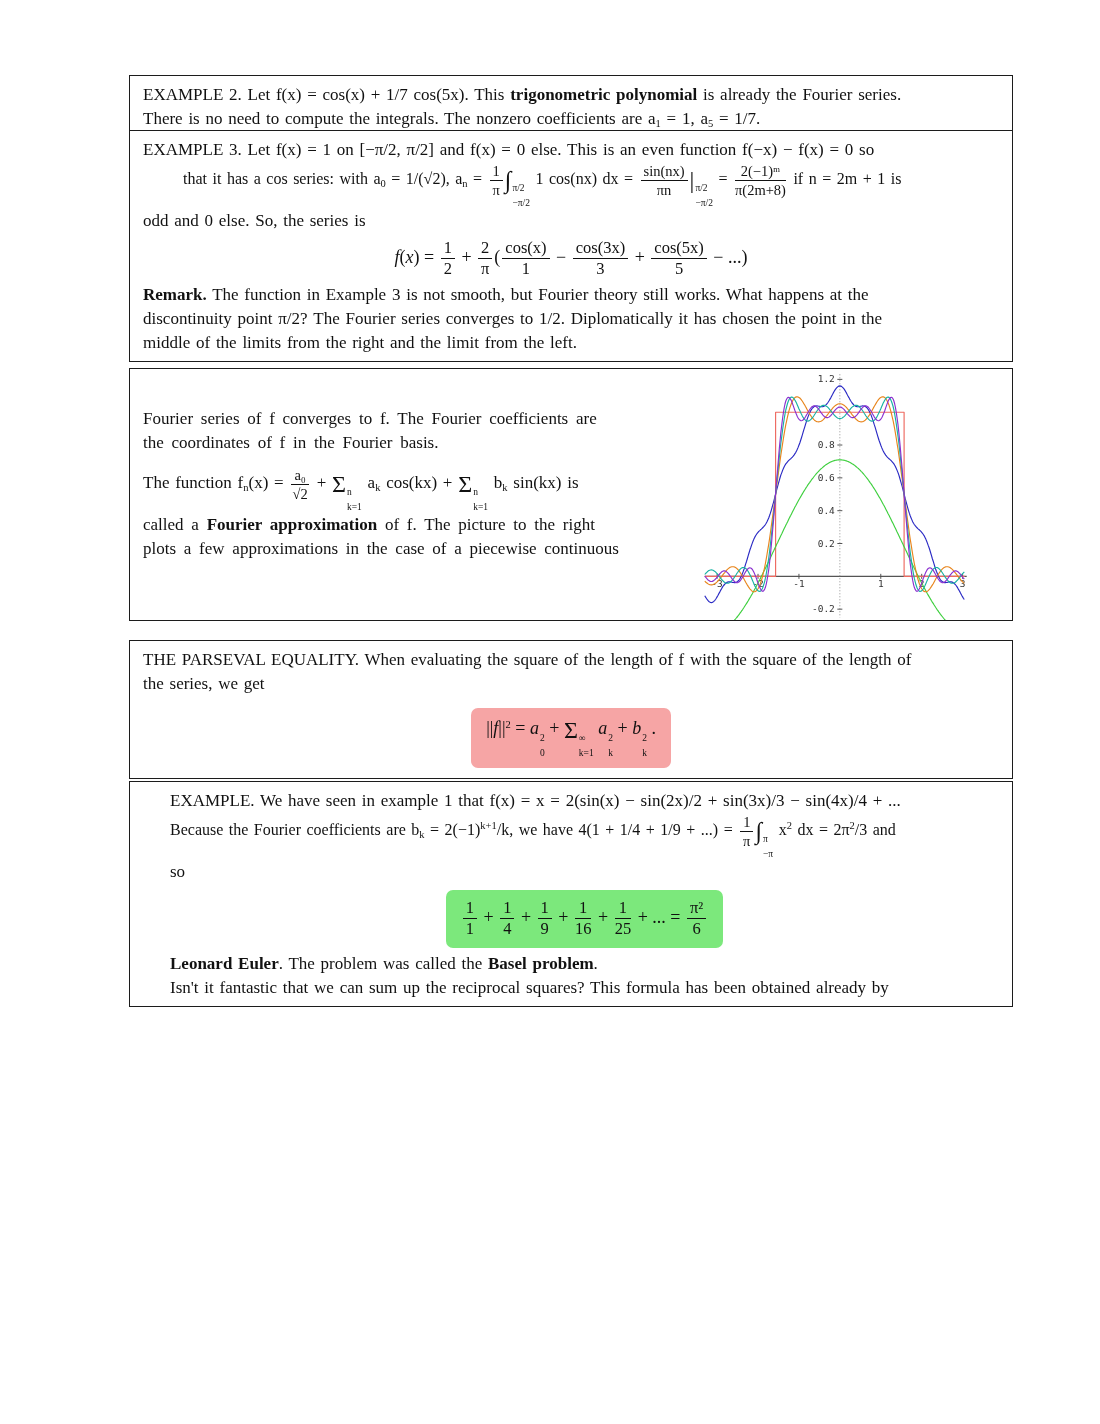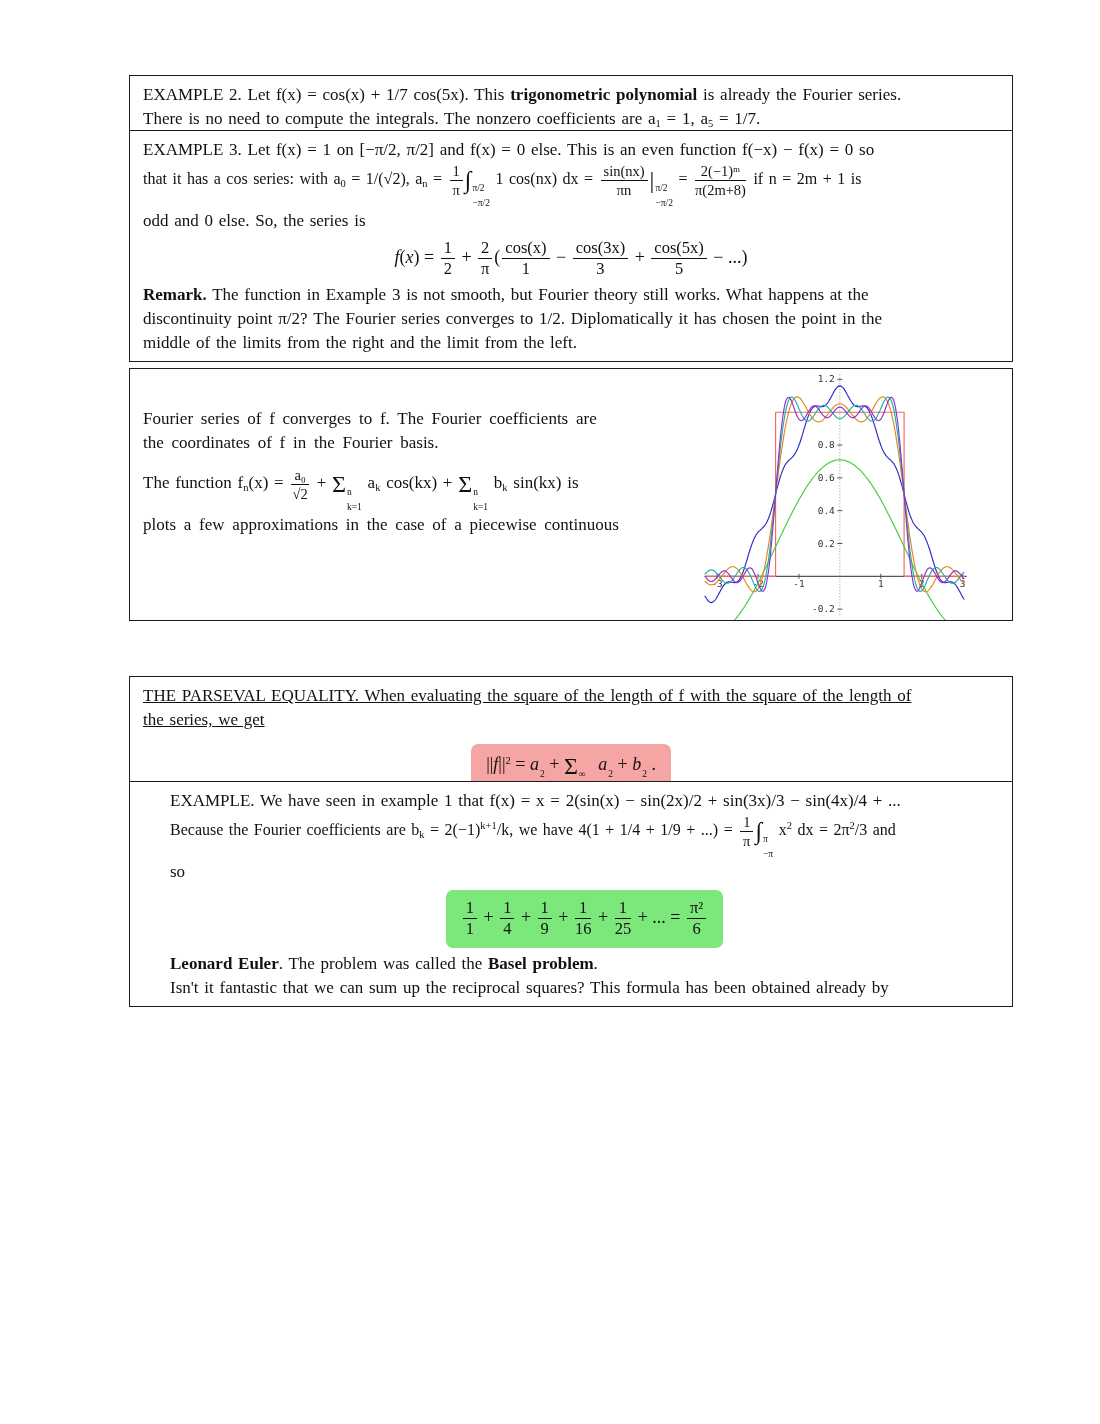--- a/index.html
+++ b/index.html
@@ -33,21 +33,21 @@
 
 <div id="page">
 
   <div class="box" style="top:59px;min-height:54px;margin-top:16px;">
     <div class="tline"><span>EXAMPLE 2. Let f(x) = cos(x) + 1/7 cos(5x). This </span><span class="bd">trigonometric polynomial</span><span> is already the Fourier series.</span></div>
     <div class="tline"><span>There is no need to compute the integrals. The nonzero coefficients are a</span><sub>1</sub><span> = 1, a</span><sub>5</sub><span> = 1/7.</span></div>
   </div>
 
   <div class="box" style="top:130px;min-height:216px;">
     <div class="tline"><span>EXAMPLE 3. Let f(x) = 1 on [−π/2, π/2] and f(x) = 0 else. This is an even function f(−x) − f(x) = 0 so</span></div>
-    <div class="tline mline" style="font-size:16px;"><span>that it has a cos series: with a</span><sub>0</sub><span> = 1/(√2), a</span><sub>n</sub><span> = </span><span class="frac"><span class="num">1</span><span class="den">π</span></span><span class="vt"><span class="vb">∫</span><span class="vc">
+    <div class="tline mline" style="font-size:16px;margin-left:40px;"><span>that it has a cos series: with a</span><sub>0</sub><span> = 1/(√2), a</span><sub>n</sub><span> = </span><span class="frac"><span class="num">1</span><span class="den">π</span></span><span class="vt"><span class="vb">∫</span><span class="vc">
             <span>π/2</span>
             <span>−π/2</span>
           </span></span><span> 1 cos(nx) dx = </span><span class="frac"><span class="num">sin(nx)</span><span class="den">πn</span></span><span class="vt"><span class="vb">|</span><span class="vc">
             <span>π/2</span>
             <span>−π/2</span>
           </span></span><span> = </span><span class="frac"><span class="num">2(−1)ᵐ</span><span class="den">π(2m+8)</span></span><span> if n = 2m + 1 is</span></div>
     <div class="tline"><span>odd and 0 else. So, the series is</span></div>
     <div class="formula-row">
       <span class="display"><span class="it">f</span><span>(</span><span class="it">x</span><span>) = </span><span class="frac"><span class="num">1</span><span class="den">2</span></span><span> + </span><span class="frac"><span class="num">2</span><span class="den">π</span></span><span>(</span><span class="frac"><span class="num">cos(x)</span><span class="den">1</span></span><span> − </span><span class="frac"><span class="num">cos(3x)</span><span class="den">3</span></span><span> + </span><span class="frac"><span class="num">cos(5x)</span><span class="den">5</span></span><span> − ...)</span></span>
     </div>
@@ -61,20 +61,21 @@
       <div class="tline wide"><span>Fourier series of f converges to f. The Fourier coefficients are</span></div>
       <div class="tline wide"><span>the coordinates of f in the Fourier basis.</span></div>
       <div style="height:11px;"></div>
       <div class="tline mline"><span>The function f</span><sub>n</sub><span>(x) = </span><span class="frac"><span class="num">a₀</span><span class="den">√2</span></span><span> + </span><span class="vt"><span class="vb">Σ</span><span class="vc">
               <span>n</span>
               <span>k=1</span>
             </span></span><span> a</span><sub>k</sub><span> cos(kx) + </span><span class="vt"><span class="vb">Σ</span><span class="vc">
               <span>n</span>
               <span>k=1</span>
             </span></span><span> b</span><sub>k</sub><span> sin(kx) is</span></div>
+      <div class="tline wide"><span>called a </span><span class="bd">Fourier approximation</span><span> of f. The picture to the right</span></div>
       <div class="tline wide"><span>plots a few approximations in the case of a piecewise continuous</span></div>
     </div>
     <svg id="plot" width="302" height="249">
         <line x1="0.8184281842818436" y1="205.33882663150953" x2="262.7154471544716" y2="205.33882663150953" stroke="#555555" stroke-width="1.2"></line>
         <line x1="135.8590785907859" y1="3.282794990112066" x2="135.8590785907859" y2="246.53790375741593" stroke="#888" stroke-width="0.9" stroke-dasharray="1,2"></line>
         <line x1="13.094850948509482" y1="202.83882663150953" x2="13.094850948509482" y2="207.83882663150953" stroke="#555555" stroke-width="1"></line>
         <text x="13.094850948509482" y="216.33882663150953" font-size="9.5" fill="#333" text-anchor="middle" font-family="&quot;DejaVu Sans Mono&quot;, monospace">-3</text>
         <line x1="54.016260162601625" y1="202.83882663150953" x2="54.016260162601625" y2="207.83882663150953" stroke="#555555" stroke-width="1"></line>
         <text x="54.016260162601625" y="216.33882663150953" font-size="9.5" fill="#333" text-anchor="middle" font-family="&quot;DejaVu Sans Mono&quot;, monospace">-2</text>
         <line x1="94.93766937669378" y1="202.83882663150953" x2="94.93766937669378" y2="207.83882663150953" stroke="#555555" stroke-width="1"></line>
@@ -99,21 +100,21 @@
         <text x="130.8590785907859" y="11.37112722478575" font-size="9.5" fill="#333" text-anchor="end" font-family="&quot;DejaVu Sans Mono&quot;, monospace">1.2</text>
         <polyline points="0.8,205.3 71.6,205.3 71.6,41.2 200.1,41.2 200.1,205.3 260.7,205.3" fill="none" stroke="#ee6a60" stroke-width="1.15" stroke-linejoin="round"></polyline>
         <polyline points="0.8,261.7 1.6,262.0 2.5,262.2 3.3,262.4 4.1,262.5 4.9,262.6 5.7,262.7 6.5,262.8 7.4,262.8 8.2,262.8 9.0,262.7 9.8,262.6 10.6,262.5 11.5,262.3 12.3,262.1 13.1,261.9 13.9,261.7 14.7,261.4 15.6,261.0 16.4,260.7 17.2,260.3 18.0,259.8 18.8,259.4 19.6,258.9 20.5,258.3 21.3,257.8 22.1,257.2 22.9,256.5 23.7,255.9 24.6,255.2 25.4,254.4 26.2,253.7 27.0,252.9 27.8,252.1 28.6,251.2 29.5,250.3 30.3,249.4 31.1,248.5 31.9,247.5 32.7,246.5 33.6,245.5 34.4,244.4 35.2,243.4 36.0,242.2 36.8,241.1 37.6,239.9 38.5,238.8 39.3,237.5 40.1,236.3 40.9,235.0 41.7,233.8 42.6,232.4 43.4,231.1 44.2,229.8 45.0,228.4 45.8,227.0 46.7,225.6 47.5,224.1 48.3,222.7 49.1,221.2 49.9,219.7 50.7,218.2 51.6,216.7 52.4,215.1 53.2,213.6 54.0,212.0 54.8,210.4 55.7,208.8 56.5,207.2 57.3,205.6 58.1,203.9 58.9,202.3 59.7,200.6 60.6,198.9 61.4,197.2 62.2,195.6 63.0,193.9 63.8,192.2 64.7,190.4 65.5,188.7 66.3,187.0 67.1,185.3 67.9,183.5 68.7,181.8 69.6,180.1 70.4,178.3 71.2,176.6 72.0,174.9 72.8,173.1 73.7,171.4 74.5,169.6 75.3,167.9 76.1,166.2 76.9,164.4 77.8,162.7 78.6,161.0 79.4,159.3 80.2,157.6 81.0,155.9 81.8,154.2 82.7,152.5 83.5,150.9 84.3,149.2 85.1,147.5 85.9,145.9 86.8,144.3 87.6,142.7 88.4,141.1 89.2,139.5 90.0,137.9 90.8,136.3 91.7,134.8 92.5,133.3 93.3,131.8 94.1,130.3 94.9,128.8 95.8,127.3 96.6,125.9 97.4,124.5 98.2,123.1 99.0,121.7 99.8,120.4 100.7,119.0 101.5,117.7 102.3,116.4 103.1,115.2 103.9,113.9 104.8,112.7 105.6,111.6 106.4,110.4 107.2,109.3 108.0,108.1 108.9,107.1 109.7,106.0 110.5,105.0 111.3,104.0 112.1,103.0 112.9,102.1 113.8,101.2 114.6,100.3 115.4,99.4 116.2,98.6 117.0,97.8 117.9,97.1 118.7,96.4 119.5,95.7 120.3,95.0 121.1,94.4 121.9,93.8 122.8,93.2 123.6,92.7 124.4,92.2 125.2,91.7 126.0,91.3 126.9,90.9 127.7,90.5 128.5,90.2 129.3,89.9 130.1,89.7 130.9,89.4 131.8,89.2 132.6,89.1 133.4,89.0 134.2,88.9 135.0,88.8 135.9,88.8 136.7,88.8 137.5,88.9 138.3,89.0 139.1,89.1 140.0,89.2 140.8,89.4 141.6,89.7 142.4,89.9 143.2,90.2 144.0,90.5 144.9,90.9 145.7,91.3 146.5,91.7 147.3,92.2 148.1,92.7 149.0,93.2 149.8,93.8 150.6,94.4 151.4,95.0 152.2,95.7 153.0,96.4 153.9,97.1 154.7,97.8 155.5,98.6 156.3,99.4 157.1,100.3 158.0,101.2 158.8,102.1 159.6,103.0 160.4,104.0 161.2,105.0 162.0,106.0 162.9,107.1 163.7,108.1 164.5,109.3 165.3,110.4 166.1,111.6 167.0,112.7 167.8,113.9 168.6,115.2 169.4,116.4 170.2,117.7 171.1,119.0 171.9,120.4 172.7,121.7 173.5,123.1 174.3,124.5 175.1,125.9 176.0,127.3 176.8,128.8 177.6,130.3 178.4,131.8 179.2,133.3 180.1,134.8 180.9,136.3 181.7,137.9 182.5,139.5 183.3,141.1 184.1,142.7 185.0,144.3 185.8,145.9 186.6,147.5 187.4,149.2 188.2,150.9 189.1,152.5 189.9,154.2 190.7,155.9 191.5,157.6 192.3,159.3 193.1,161.0 194.0,162.7 194.8,164.4 195.6,166.2 196.4,167.9 197.2,169.6 198.1,171.4 198.9,173.1 199.7,174.9 200.5,176.6 201.3,178.3 202.2,180.1 203.0,181.8 203.8,183.5 204.6,185.3 205.4,187.0 206.2,188.7 207.1,190.4 207.9,192.2 208.7,193.9 209.5,195.6 210.3,197.2 211.2,198.9 212.0,200.6 212.8,202.3 213.6,203.9 214.4,205.6 215.2,207.2 216.1,208.8 216.9,210.4 217.7,212.0 218.5,213.6 219.3,215.1 220.2,216.7 221.0,218.2 221.8,219.7 222.6,221.2 223.4,222.7 224.2,224.1 225.1,225.6 225.9,227.0 226.7,228.4 227.5,229.8 228.3,231.1 229.2,232.4 230.0,233.8 230.8,235.0 231.6,236.3 232.4,237.5 233.3,238.8 234.1,239.9 234.9,241.1 235.7,242.2 236.5,243.4 237.3,244.4 238.2,245.5 239.0,246.5 239.8,247.5 240.6,248.5 241.4,249.4 242.3,250.3 243.1,251.2 243.9,252.1 244.7,252.9 245.5,253.7 246.3,254.4 247.2,255.2 248.0,255.9 248.8,256.5 249.6,257.2 250.4,257.8 251.3,258.3 252.1,258.9 252.9,259.4 253.7,259.8 254.5,260.3 255.3,260.7 256.2,261.0 257.0,261.4 257.8,261.7 258.6,261.9 259.4,262.1 260.3,262.3" fill="none" stroke="#3ecf3e" stroke-width="1.15" stroke-linejoin="round"></polyline>
         <polyline points="0.8,224.7 1.6,226.2 2.5,227.5 3.3,228.7 4.1,229.7 4.9,230.5 5.7,231.1 6.5,231.5 7.4,231.6 8.2,231.5 9.0,231.1 9.8,230.4 10.6,229.6 11.5,228.5 12.3,227.3 13.1,225.9 13.9,224.5 14.7,222.9 15.6,221.4 16.4,219.8 17.2,218.4 18.0,216.9 18.8,215.6 19.6,214.5 20.5,213.5 21.3,212.6 22.1,211.9 22.9,211.4 23.7,211.1 24.6,210.9 25.4,210.9 26.2,210.9 27.0,211.0 27.8,211.2 28.6,211.4 29.5,211.5 30.3,211.6 31.1,211.6 31.9,211.4 32.7,211.1 33.6,210.5 34.4,209.8 35.2,208.8 36.0,207.6 36.8,206.1 37.6,204.4 38.5,202.4 39.3,200.3 40.1,198.0 40.9,195.5 41.7,192.9 42.6,190.2 43.4,187.5 44.2,184.7 45.0,182.0 45.8,179.3 46.7,176.8 47.5,174.4 48.3,172.1 49.1,170.0 49.9,168.1 50.7,166.4 51.6,164.8 52.4,163.5 53.2,162.3 54.0,161.3 54.8,160.4 55.7,159.6 56.5,158.8 57.3,158.1 58.1,157.3 58.9,156.5 59.7,155.7 60.6,154.7 61.4,153.5 62.2,152.2 63.0,150.7 63.8,148.9 64.7,147.0 65.5,144.8 66.3,142.4 67.1,139.8 67.9,137.1 68.7,134.1 69.6,131.1 70.4,127.9 71.2,124.7 72.0,121.5 72.8,118.3 73.7,115.2 74.5,112.2 75.3,109.3 76.1,106.5 76.9,103.9 77.8,101.6 78.6,99.4 79.4,97.5 80.2,95.8 81.0,94.2 81.8,92.9 82.7,91.8 83.5,90.8 84.3,89.9 85.1,89.1 85.9,88.4 86.8,87.7 87.6,86.9 88.4,86.1 89.2,85.2 90.0,84.1 90.8,82.9 91.7,81.6 92.5,80.0 93.3,78.3 94.1,76.4 94.9,74.3 95.8,72.0 96.6,69.5 97.4,67.0 98.2,64.3 99.0,61.6 99.8,58.9 100.7,56.1 101.5,53.4 102.3,50.8 103.1,48.4 103.9,46.1 104.8,43.9 105.6,42.0 106.4,40.3 107.2,38.9 108.0,37.7 108.9,36.7 109.7,36.0 110.5,35.4 111.3,35.1 112.1,35.0 112.9,34.9 113.8,35.0 114.6,35.2 115.4,35.3 116.2,35.5 117.0,35.6 117.9,35.7 118.7,35.6 119.5,35.4 120.3,35.1 121.1,34.6 121.9,33.9 122.8,33.0 123.6,32.0 124.4,30.8 125.2,29.5 126.0,28.1 126.9,26.6 127.7,25.0 128.5,23.5 129.3,21.9 130.1,20.5 130.9,19.1 131.8,17.9 132.6,16.9 133.4,16.1 134.2,15.4 135.0,15.1 135.9,14.9 136.7,15.1 137.5,15.4 138.3,16.1 139.1,16.9 140.0,17.9 140.8,19.1 141.6,20.5 142.4,21.9 143.2,23.5 144.0,25.0 144.9,26.6 145.7,28.1 146.5,29.5 147.3,30.8 148.1,32.0 149.0,33.0 149.8,33.9 150.6,34.6 151.4,35.1 152.2,35.4 153.0,35.6 153.9,35.7 154.7,35.6 155.5,35.5 156.3,35.3 157.1,35.2 158.0,35.0 158.8,34.9 159.6,35.0 160.4,35.1 161.2,35.4 162.0,36.0 162.9,36.7 163.7,37.7 164.5,38.9 165.3,40.3 166.1,42.0 167.0,43.9 167.8,46.1 168.6,48.4 169.4,50.8 170.2,53.4 171.1,56.1 171.9,58.9 172.7,61.6 173.5,64.3 174.3,67.0 175.1,69.5 176.0,72.0 176.8,74.3 177.6,76.4 178.4,78.3 179.2,80.0 180.1,81.6 180.9,82.9 181.7,84.1 182.5,85.2 183.3,86.1 184.1,86.9 185.0,87.7 185.8,88.4 186.6,89.1 187.4,89.9 188.2,90.8 189.1,91.8 189.9,92.9 190.7,94.2 191.5,95.8 192.3,97.5 193.1,99.4 194.0,101.6 194.8,103.9 195.6,106.5 196.4,109.3 197.2,112.2 198.1,115.2 198.9,118.3 199.7,121.5 200.5,124.7 201.3,127.9 202.2,131.1 203.0,134.1 203.8,137.1 204.6,139.8 205.4,142.4 206.2,144.8 207.1,147.0 207.9,148.9 208.7,150.7 209.5,152.2 210.3,153.5 211.2,154.7 212.0,155.7 212.8,156.5 213.6,157.3 214.4,158.1 215.2,158.8 216.1,159.6 216.9,160.4 217.7,161.3 218.5,162.3 219.3,163.5 220.2,164.8 221.0,166.4 221.8,168.1 222.6,170.0 223.4,172.1 224.2,174.4 225.1,176.8 225.9,179.3 226.7,182.0 227.5,184.7 228.3,187.5 229.2,190.2 230.0,192.9 230.8,195.5 231.6,198.0 232.4,200.3 233.3,202.4 234.1,204.4 234.9,206.1 235.7,207.6 236.5,208.8 237.3,209.8 238.2,210.5 239.0,211.1 239.8,211.4 240.6,211.6 241.4,211.6 242.3,211.5 243.1,211.4 243.9,211.2 244.7,211.0 245.5,210.9 246.3,210.9 247.2,210.9 248.0,211.1 248.8,211.4 249.6,211.9 250.4,212.6 251.3,213.5 252.1,214.5 252.9,215.6 253.7,216.9 254.5,218.4 255.3,219.8 256.2,221.4 257.0,222.9 257.8,224.5 258.6,225.9 259.4,227.3 260.3,228.5" fill="none" stroke="#2a2ac4" stroke-width="1.15" stroke-linejoin="round"></polyline>
         <polyline points="0.8,210.2 1.6,211.0 2.5,211.7 3.3,212.3 4.1,212.9 4.9,213.3 5.7,213.6 6.5,213.8 7.4,213.8 8.2,213.8 9.0,213.6 9.8,213.2 10.6,212.8 11.5,212.3 12.3,211.6 13.1,210.9 13.9,210.0 14.7,209.1 15.6,208.1 16.4,207.1 17.2,206.1 18.0,205.0 18.8,203.9 19.6,202.8 20.5,201.8 21.3,200.8 22.1,199.8 22.9,198.9 23.7,198.1 24.6,197.4 25.4,196.8 26.2,196.3 27.0,196.0 27.8,195.8 28.6,195.7 29.5,195.7 30.3,195.9 31.1,196.3 31.9,196.8 32.7,197.4 33.6,198.2 34.4,199.1 35.2,200.2 36.0,201.3 36.8,202.5 37.6,203.9 38.5,205.3 39.3,206.7 40.1,208.2 40.9,209.7 41.7,211.2 42.6,212.7 43.4,214.1 44.2,215.4 45.0,216.6 45.8,217.8 46.7,218.7 47.5,219.6 48.3,220.2 49.1,220.6 49.9,220.8 50.7,220.7 51.6,220.4 52.4,219.8 53.2,218.9 54.0,217.7 54.8,216.2 55.7,214.4 56.5,212.2 57.3,209.8 58.1,207.0 58.9,203.8 59.7,200.4 60.6,196.6 61.4,192.5 62.2,188.2 63.0,183.5 63.8,178.6 64.7,173.4 65.5,168.1 66.3,162.5 67.1,156.7 67.9,150.8 68.7,144.8 69.6,138.6 70.4,132.4 71.2,126.2 72.0,119.9 72.8,113.6 73.7,107.4 74.5,101.3 75.3,95.3 76.1,89.4 76.9,83.6 77.8,78.0 78.6,72.7 79.4,67.5 80.2,62.7 81.0,58.0 81.8,53.7 82.7,49.6 83.5,45.9 84.3,42.5 85.1,39.3 85.9,36.6 86.8,34.1 87.6,32.0 88.4,30.2 89.2,28.7 90.0,27.5 90.8,26.7 91.7,26.1 92.5,25.8 93.3,25.8 94.1,26.0 94.9,26.4 95.8,27.0 96.6,27.9 97.4,28.9 98.2,30.0 99.0,31.2 99.8,32.6 100.7,34.0 101.5,35.5 102.3,36.9 103.1,38.4 103.9,39.9 104.8,41.4 105.6,42.8 106.4,44.1 107.2,45.3 108.0,46.5 108.9,47.5 109.7,48.4 110.5,49.2 111.3,49.8 112.1,50.3 112.9,50.6 113.8,50.8 114.6,50.9 115.4,50.8 116.2,50.5 117.0,50.2 117.9,49.7 118.7,49.1 119.5,48.3 120.3,47.5 121.1,46.6 121.9,45.7 122.8,44.7 123.6,43.6 124.4,42.5 125.2,41.5 126.0,40.4 126.9,39.3 127.7,38.3 128.5,37.4 129.3,36.4 130.1,35.6 130.9,34.9 131.8,34.2 132.6,33.7 133.4,33.3 134.2,33.0 135.0,32.8 135.9,32.7 136.7,32.8 137.5,33.0 138.3,33.3 139.1,33.7 140.0,34.2 140.8,34.9 141.6,35.6 142.4,36.4 143.2,37.4 144.0,38.3 144.9,39.3 145.7,40.4 146.5,41.5 147.3,42.5 148.1,43.6 149.0,44.7 149.8,45.7 150.6,46.6 151.4,47.5 152.2,48.3 153.0,49.1 153.9,49.7 154.7,50.2 155.5,50.5 156.3,50.8 157.1,50.9 158.0,50.8 158.8,50.6 159.6,50.3 160.4,49.8 161.2,49.2 162.0,48.4 162.9,47.5 163.7,46.5 164.5,45.3 165.3,44.1 166.1,42.8 167.0,41.4 167.8,39.9 168.6,38.4 169.4,36.9 170.2,35.5 171.1,34.0 171.9,32.6 172.7,31.2 173.5,30.0 174.3,28.9 175.1,27.9 176.0,27.0 176.8,26.4 177.6,26.0 178.4,25.8 179.2,25.8 180.1,26.1 180.9,26.7 181.7,27.5 182.5,28.7 183.3,30.2 184.1,32.0 185.0,34.1 185.8,36.6 186.6,39.3 187.4,42.5 188.2,45.9 189.1,49.6 189.9,53.7 190.7,58.0 191.5,62.7 192.3,67.5 193.1,72.7 194.0,78.0 194.8,83.6 195.6,89.4 196.4,95.3 197.2,101.3 198.1,107.4 198.9,113.6 199.7,119.9 200.5,126.2 201.3,132.4 202.2,138.6 203.0,144.8 203.8,150.8 204.6,156.7 205.4,162.5 206.2,168.1 207.1,173.4 207.9,178.6 208.7,183.5 209.5,188.2 210.3,192.5 211.2,196.6 212.0,200.4 212.8,203.8 213.6,207.0 214.4,209.8 215.2,212.2 216.1,214.4 216.9,216.2 217.7,217.7 218.5,218.9 219.3,219.8 220.2,220.4 221.0,220.7 221.8,220.8 222.6,220.6 223.4,220.2 224.2,219.6 225.1,218.7 225.9,217.8 226.7,216.6 227.5,215.4 228.3,214.1 229.2,212.7 230.0,211.2 230.8,209.7 231.6,208.2 232.4,206.7 233.3,205.3 234.1,203.9 234.9,202.5 235.7,201.3 236.5,200.2 237.3,199.1 238.2,198.2 239.0,197.4 239.8,196.8 240.6,196.3 241.4,195.9 242.3,195.7 243.1,195.7 243.9,195.8 244.7,196.0 245.5,196.3 246.3,196.8 247.2,197.4 248.0,198.1 248.8,198.9 249.6,199.8 250.4,200.8 251.3,201.8 252.1,202.8 252.9,203.9 253.7,205.0 254.5,206.1 255.3,207.1 256.2,208.1 257.0,209.1 257.8,210.0 258.6,210.9 259.4,211.6 260.3,212.3" fill="none" stroke="#e8851c" stroke-width="1.15" stroke-linejoin="round"></polyline>
         <polyline points="0.8,203.5 1.6,202.5 2.5,201.6 3.3,200.8 4.1,200.1 4.9,199.6 5.7,199.2 6.5,199.0 7.4,198.9 8.2,199.0 9.0,199.3 9.8,199.7 10.6,200.2 11.5,200.9 12.3,201.8 13.1,202.7 13.9,203.7 14.7,204.7 15.6,205.8 16.4,206.8 17.2,207.9 18.0,208.8 18.8,209.7 19.6,210.5 20.5,211.2 21.3,211.7 22.1,212.1 22.9,212.2 23.7,212.2 24.6,212.1 25.4,211.7 26.2,211.2 27.0,210.5 27.8,209.7 28.6,208.7 29.5,207.6 30.3,206.4 31.1,205.2 31.9,204.0 32.7,202.7 33.6,201.5 34.4,200.3 35.2,199.3 36.0,198.4 36.8,197.6 37.6,197.0 38.5,196.6 39.3,196.5 40.1,196.5 40.9,196.9 41.7,197.4 42.6,198.2 43.4,199.2 44.2,200.5 45.0,201.9 45.8,203.5 46.7,205.3 47.5,207.1 48.3,209.0 49.1,210.9 49.9,212.8 50.7,214.6 51.6,216.2 52.4,217.7 53.2,218.9 54.0,219.8 54.8,220.3 55.7,220.4 56.5,220.1 57.3,219.3 58.1,218.0 58.9,216.2 59.7,213.8 60.6,210.8 61.4,207.2 62.2,203.1 63.0,198.3 63.8,193.1 64.7,187.3 65.5,181.0 66.3,174.2 67.1,167.0 67.9,159.5 68.7,151.7 69.6,143.7 70.4,135.4 71.2,127.1 72.0,118.8 72.8,110.4 73.7,102.2 74.5,94.2 75.3,86.4 76.1,78.9 76.9,71.8 77.8,65.1 78.6,58.8 79.4,53.0 80.2,47.8 81.0,43.1 81.8,39.0 82.7,35.5 83.5,32.5 84.3,30.2 85.1,28.4 85.9,27.1 86.8,26.4 87.6,26.1 88.4,26.3 89.2,26.8 90.0,27.7 90.8,29.0 91.7,30.4 92.5,32.1 93.3,33.9 94.1,35.7 94.9,37.7 95.8,39.5 96.6,41.4 97.4,43.1 98.2,44.7 99.0,46.1 99.8,47.4 100.7,48.4 101.5,49.2 102.3,49.7 103.1,50.0 103.9,50.1 104.8,49.9 105.6,49.5 106.4,48.9 107.2,48.1 108.0,47.2 108.9,46.1 109.7,45.0 110.5,43.7 111.3,42.5 112.1,41.2 112.9,40.0 113.8,38.8 114.6,37.8 115.4,36.8 116.2,36.0 117.0,35.3 117.9,34.8 118.7,34.4 119.5,34.3 120.3,34.3 121.1,34.5 121.9,34.9 122.8,35.4 123.6,36.1 124.4,36.9 125.2,37.8 126.0,38.8 126.9,39.8 127.7,40.9 128.5,41.9 129.3,42.9 130.1,43.9 130.9,44.8 131.8,45.6 132.6,46.3 133.4,46.9 134.2,47.3 135.0,47.5 135.9,47.6 136.7,47.5 137.5,47.3 138.3,46.9 139.1,46.3 140.0,45.6 140.8,44.8 141.6,43.9 142.4,42.9 143.2,41.9 144.0,40.9 144.9,39.8 145.7,38.8 146.5,37.8 147.3,36.9 148.1,36.1 149.0,35.4 149.8,34.9 150.6,34.5 151.4,34.3 152.2,34.3 153.0,34.4 153.9,34.8 154.7,35.3 155.5,36.0 156.3,36.8 157.1,37.8 158.0,38.8 158.8,40.0 159.6,41.2 160.4,42.5 161.2,43.7 162.0,45.0 162.9,46.1 163.7,47.2 164.5,48.1 165.3,48.9 166.1,49.5 167.0,49.9 167.8,50.1 168.6,50.0 169.4,49.7 170.2,49.2 171.1,48.4 171.9,47.4 172.7,46.1 173.5,44.7 174.3,43.1 175.1,41.4 176.0,39.5 176.8,37.7 177.6,35.7 178.4,33.9 179.2,32.1 180.1,30.4 180.9,29.0 181.7,27.7 182.5,26.8 183.3,26.3 184.1,26.1 185.0,26.4 185.8,27.1 186.6,28.4 187.4,30.2 188.2,32.5 189.1,35.5 189.9,39.0 190.7,43.1 191.5,47.8 192.3,53.0 193.1,58.8 194.0,65.1 194.8,71.8 195.6,78.9 196.4,86.4 197.2,94.2 198.1,102.2 198.9,110.4 199.7,118.8 200.5,127.1 201.3,135.4 202.2,143.7 203.0,151.7 203.8,159.5 204.6,167.0 205.4,174.2 206.2,181.0 207.1,187.3 207.9,193.1 208.7,198.3 209.5,203.1 210.3,207.2 211.2,210.8 212.0,213.8 212.8,216.2 213.6,218.0 214.4,219.3 215.2,220.1 216.1,220.4 216.9,220.3 217.7,219.8 218.5,218.9 219.3,217.7 220.2,216.2 221.0,214.6 221.8,212.8 222.6,210.9 223.4,209.0 224.2,207.1 225.1,205.3 225.9,203.5 226.7,201.9 227.5,200.5 228.3,199.2 229.2,198.2 230.0,197.4 230.8,196.9 231.6,196.5 232.4,196.5 233.3,196.6 234.1,197.0 234.9,197.6 235.7,198.4 236.5,199.3 237.3,200.3 238.2,201.5 239.0,202.7 239.8,204.0 240.6,205.2 241.4,206.4 242.3,207.6 243.1,208.7 243.9,209.7 244.7,210.5 245.5,211.2 246.3,211.7 247.2,212.1 248.0,212.2 248.8,212.2 249.6,212.1 250.4,211.7 251.3,211.2 252.1,210.5 252.9,209.7 253.7,208.8 254.5,207.9 255.3,206.8 256.2,205.8 257.0,204.7 257.8,203.7 258.6,202.7 259.4,201.8 260.3,200.9" fill="none" stroke="#18b2a2" stroke-width="1.15" stroke-linejoin="round"></polyline>
         <polyline points="0.8,205.2 1.6,206.2 2.5,207.2 3.3,208.2 4.1,209.0 4.9,209.6 5.7,210.1 6.5,210.4 7.4,210.5 8.2,210.4 9.0,210.1 9.8,209.5 10.6,208.9 11.5,208.0 12.3,207.1 13.1,206.1 13.9,205.0 14.7,204.0 15.6,203.0 16.4,202.1 17.2,201.3 18.0,200.6 18.8,200.2 19.6,199.9 20.5,199.9 21.3,200.1 22.1,200.5 22.9,201.1 23.7,201.9 24.6,202.9 25.4,203.9 26.2,205.1 27.0,206.2 27.8,207.4 28.6,208.5 29.5,209.5 30.3,210.3 31.1,211.0 31.9,211.4 32.7,211.7 33.6,211.6 34.4,211.3 35.2,210.8 36.0,210.0 36.8,208.9 37.6,207.7 38.5,206.4 39.3,204.9 40.1,203.5 40.9,202.0 41.7,200.6 42.6,199.4 43.4,198.3 44.2,197.5 45.0,197.0 45.8,196.8 46.7,197.0 47.5,197.5 48.3,198.4 49.1,199.7 49.9,201.2 50.7,203.1 51.6,205.2 52.4,207.4 53.2,209.8 54.0,212.1 54.8,214.3 55.7,216.3 56.5,218.0 57.3,219.3 58.1,220.1 58.9,220.3 59.7,219.7 60.6,218.4 61.4,216.3 62.2,213.3 63.0,209.4 63.8,204.6 64.7,198.9 65.5,192.3 66.3,184.9 67.1,176.7 67.9,167.9 68.7,158.5 69.6,148.6 70.4,138.5 71.2,128.1 72.0,117.6 72.8,107.3 73.7,97.1 74.5,87.3 75.3,77.9 76.1,69.2 76.9,61.1 77.8,53.7 78.6,47.2 79.4,41.6 80.2,36.8 81.0,33.0 81.8,30.0 82.7,28.0 83.5,26.7 84.3,26.3 85.1,26.5 85.9,27.3 86.8,28.6 87.6,30.3 88.4,32.4 89.2,34.6 90.0,36.9 90.8,39.3 91.7,41.5 92.5,43.6 93.3,45.4 94.1,47.0 94.9,48.2 95.8,49.1 96.6,49.6 97.4,49.7 98.2,49.5 99.0,49.0 99.8,48.1 100.7,47.1 101.5,45.8 102.3,44.4 103.1,43.0 103.9,41.5 104.8,40.0 105.6,38.7 106.4,37.5 107.2,36.5 108.0,35.7 108.9,35.2 109.7,34.9 110.5,34.9 111.3,35.1 112.1,35.6 112.9,36.3 113.8,37.1 114.6,38.1 115.4,39.2 116.2,40.4 117.0,41.6 117.9,42.7 118.7,43.8 119.5,44.7 120.3,45.5 121.1,46.1 121.9,46.4 122.8,46.6 123.6,46.6 124.4,46.3 125.2,45.9 126.0,45.2 126.9,44.4 127.7,43.5 128.5,42.5 129.3,41.4 130.1,40.4 130.9,39.4 131.8,38.4 132.6,37.6 133.4,36.9 134.2,36.4 135.0,36.1 135.9,36.0 136.7,36.1 137.5,36.4 138.3,36.9 139.1,37.6 140.0,38.4 140.8,39.4 141.6,40.4 142.4,41.4 143.2,42.5 144.0,43.5 144.9,44.4 145.7,45.2 146.5,45.9 147.3,46.3 148.1,46.6 149.0,46.6 149.8,46.4 150.6,46.1 151.4,45.5 152.2,44.7 153.0,43.8 153.9,42.7 154.7,41.6 155.5,40.4 156.3,39.2 157.1,38.1 158.0,37.1 158.8,36.3 159.6,35.6 160.4,35.1 161.2,34.9 162.0,34.9 162.9,35.2 163.7,35.7 164.5,36.5 165.3,37.5 166.1,38.7 167.0,40.0 167.8,41.5 168.6,43.0 169.4,44.4 170.2,45.8 171.1,47.1 171.9,48.1 172.7,49.0 173.5,49.5 174.3,49.7 175.1,49.6 176.0,49.1 176.8,48.2 177.6,47.0 178.4,45.4 179.2,43.6 180.1,41.5 180.9,39.3 181.7,36.9 182.5,34.6 183.3,32.4 184.1,30.3 185.0,28.6 185.8,27.3 186.6,26.5 187.4,26.3 188.2,26.7 189.1,28.0 189.9,30.0 190.7,33.0 191.5,36.8 192.3,41.6 193.1,47.2 194.0,53.7 194.8,61.1 195.6,69.2 196.4,77.9 197.2,87.3 198.1,97.1 198.9,107.3 199.7,117.6 200.5,128.1 201.3,138.5 202.2,148.6 203.0,158.5 203.8,167.9 204.6,176.7 205.4,184.9 206.2,192.3 207.1,198.9 207.9,204.6 208.7,209.4 209.5,213.3 210.3,216.3 211.2,218.4 212.0,219.7 212.8,220.3 213.6,220.1 214.4,219.3 215.2,218.0 216.1,216.3 216.9,214.3 217.7,212.1 218.5,209.8 219.3,207.4 220.2,205.2 221.0,203.1 221.8,201.2 222.6,199.7 223.4,198.4 224.2,197.5 225.1,197.0 225.9,196.8 226.7,197.0 227.5,197.5 228.3,198.3 229.2,199.4 230.0,200.6 230.8,202.0 231.6,203.5 232.4,204.9 233.3,206.4 234.1,207.7 234.9,208.9 235.7,210.0 236.5,210.8 237.3,211.3 238.2,211.6 239.0,211.7 239.8,211.4 240.6,211.0 241.4,210.3 242.3,209.5 243.1,208.5 243.9,207.4 244.7,206.2 245.5,205.1 246.3,203.9 247.2,202.9 248.0,201.9 248.8,201.1 249.6,200.5 250.4,200.1 251.3,199.9 252.1,199.9 252.9,200.2 253.7,200.6 254.5,201.3 255.3,202.1 256.2,203.0 257.0,204.0 257.8,205.0 258.6,206.1 259.4,207.1 260.3,208.0" fill="none" stroke="#8b30cf" stroke-width="1.15" stroke-linejoin="round"></polyline>
       </svg>
   </div>
 
-  <div class="box" style="top:676px;min-height:118px;text-decoration:underline;">
+  <div class="box" style="top:640px;min-height:118px;">
     <div class="tline"><span>THE PARSEVAL EQUALITY. When evaluating the square of the length of f with the square of the length of</span></div>
     <div class="tline"><span>the series, we get</span></div>
     <div class="formula-row" style="margin-top:12px;">
       <span class="hl display" id="parseval-hl" style="background: rgb(246, 165, 165);"><span><span>||</span><span class="it">f</span><span>||</span><sup>2</sup><span> = </span><span class="vt"><span class="vb small">a</span><span class="vc">
                 <span>2</span>
                 <span>0</span>
               </span></span><span> + </span><span class="vt"><span class="vb">Σ</span><span class="vc">
                 <span>∞</span>
                 <span>k=1</span>
               </span></span><span> </span><span class="vt"><span class="vb small">a</span><span class="vc">

